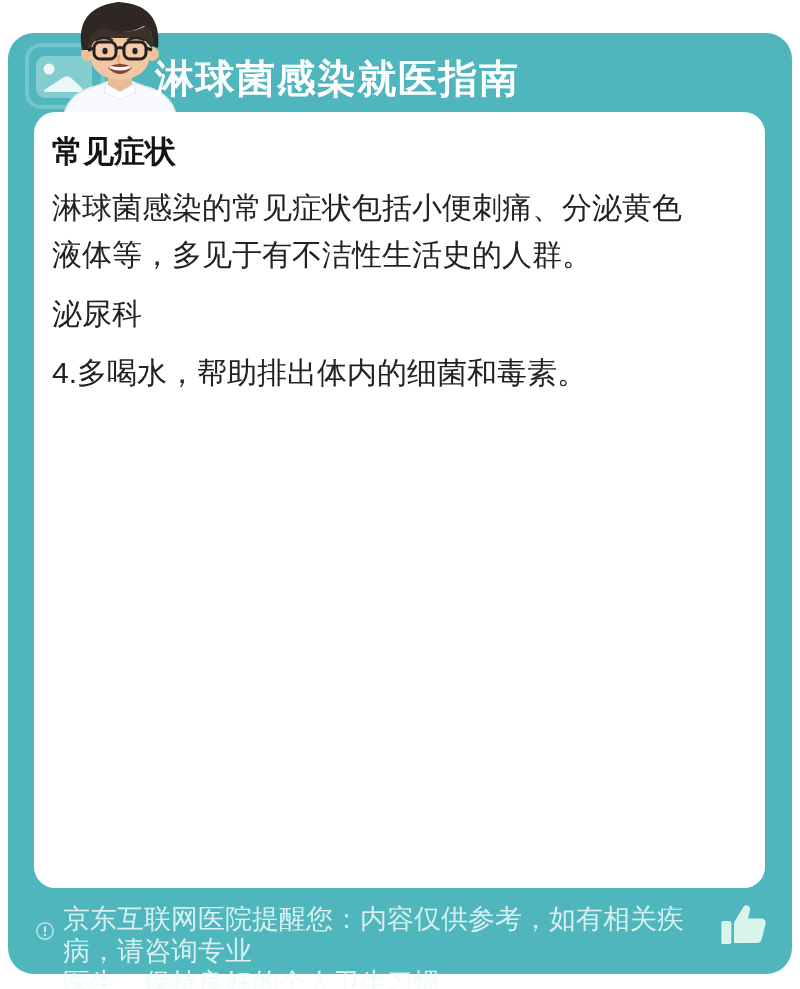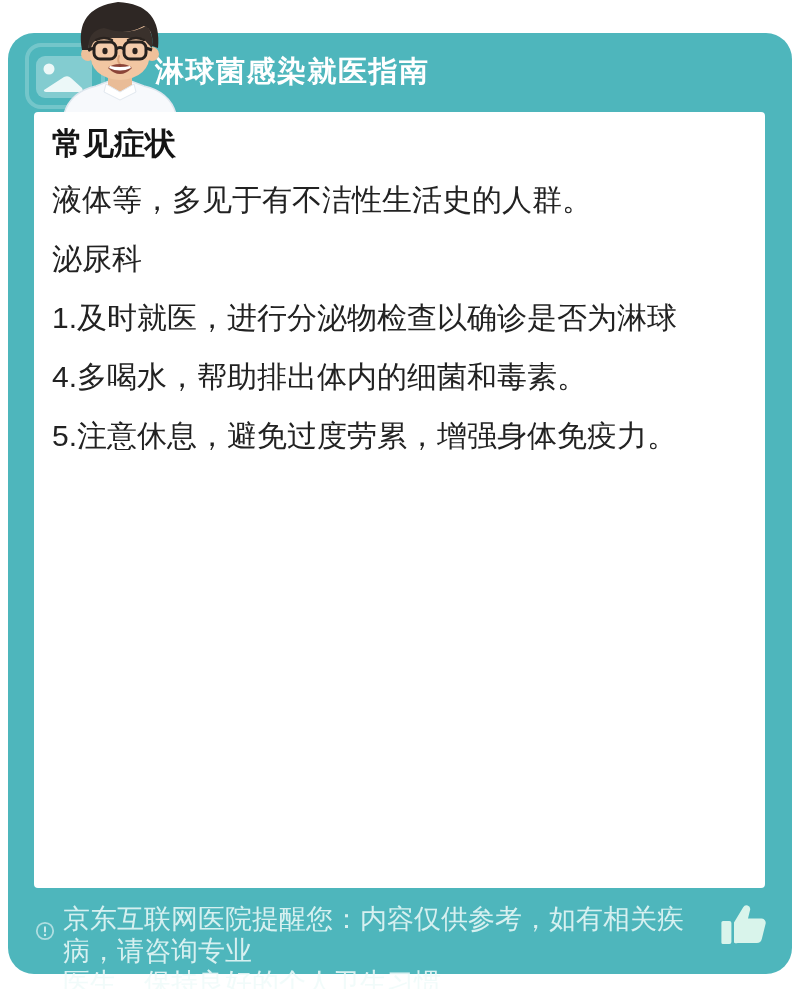--- a/index.html
+++ b/index.html
@@ -6,28 +6,28 @@
   html,body { width:800px; height:989px; background:#ffffff; overflow:hidden;
               font-family:"Liberation Sans","DejaVu Sans",sans-serif; }
   .stage { position:relative; width:800px; height:989px; background:#ffffff; }
 
   
   .panel { position:absolute; left:8px; top:33px; width:784px; height:941px;
            background:#4EB6BC; border-radius:26px; z-index:1; }
 
   
   .title { position:absolute; left:155px; top:52px; z-index:3;
-           font-size:29px; font-weight:bold; color:#ffffff; letter-spacing:1.5px; }
+           font-size:39px; font-weight:bold; color:#ffffff; letter-spacing:1.5px; }
   .photo-icon { position:absolute; left:24px; top:42px; z-index:2; }
   .avatar { position:absolute; left:44px; top:0px; z-index:3; }
 
   
   .card { position:absolute; left:34px; top:112px; width:731px; height:776px;
-          background:#ffffff; border-radius:4px; z-index:4;
-          padding:12px 14px 0 18px; overflow:hidden; }
+          background:#ffffff; border-radius:21px; z-index:4;
+          padding:20px 14px 0 18px; overflow:hidden; }
   .card h2 { font-size:31px; line-height:40px; font-weight:bold; color:#141414;
              margin:14px 0 12px; }
   .card h2.first { margin-top:0; }
   .card p { font-size:30px; line-height:47px; color:#222222; margin:0 0 12px; }
   .card p span { display:block; }
 
   
   .footer-text { position:absolute; left:63px; top:903px; width:670px; z-index:2;
                  font-size:27px; line-height:32px; color:rgba(238,250,249,0.85); }
   .footer-text div { display:block; }
@@ -80,35 +80,32 @@
 
     <path d="M64 68 Q76 80 88 68 Q84 64 76 64 Q68 64 64 68 Z" fill="#8C4438"></path>
     <path d="M65 68 Q76 73 87 68 L86 66 Q76 68 66 66 Z" fill="#FFFFFF"></path>
   </svg>
 
   <div class="title">淋球菌感染就医指南</div>
 
   <div class="card">
     <h2 class="first">常见症状</h2>
     <p>
+      <span>淋球菌感染的常见症状包括小便刺痛、分泌黄色</span>
       <span>液体等，多见于有不洁性生活史的人群。</span>
     </p>
 
     <p>泌尿科</p>
 
 
     <div>
       <p>
-        <span>1.及时就医，进行分泌物检查以确诊是否为淋球</span>
       </p>
       <p>
         <span>4.多喝水，帮助排出体内的细菌和毒素。</span>
-      </p>
-      <p>
-        <span>5.注意休息，避免过度劳累，增强身体免疫力。</span>
       </p>
     </div>
   </div>
 
   <svg class="alert-icon" width="20" height="20" viewBox="0 0 20 20">
     <circle cx="10" cy="10" r="8.2" fill="none" stroke="rgba(255,255,255,0.55)" stroke-width="1.8"></circle>
     <rect x="9" y="5.2" width="2" height="6.2" rx="1" fill="rgba(255,255,255,0.70)"></rect>
     <circle cx="10" cy="14" r="1.2" fill="rgba(255,255,255,0.70)"></circle>
   </svg>
 

